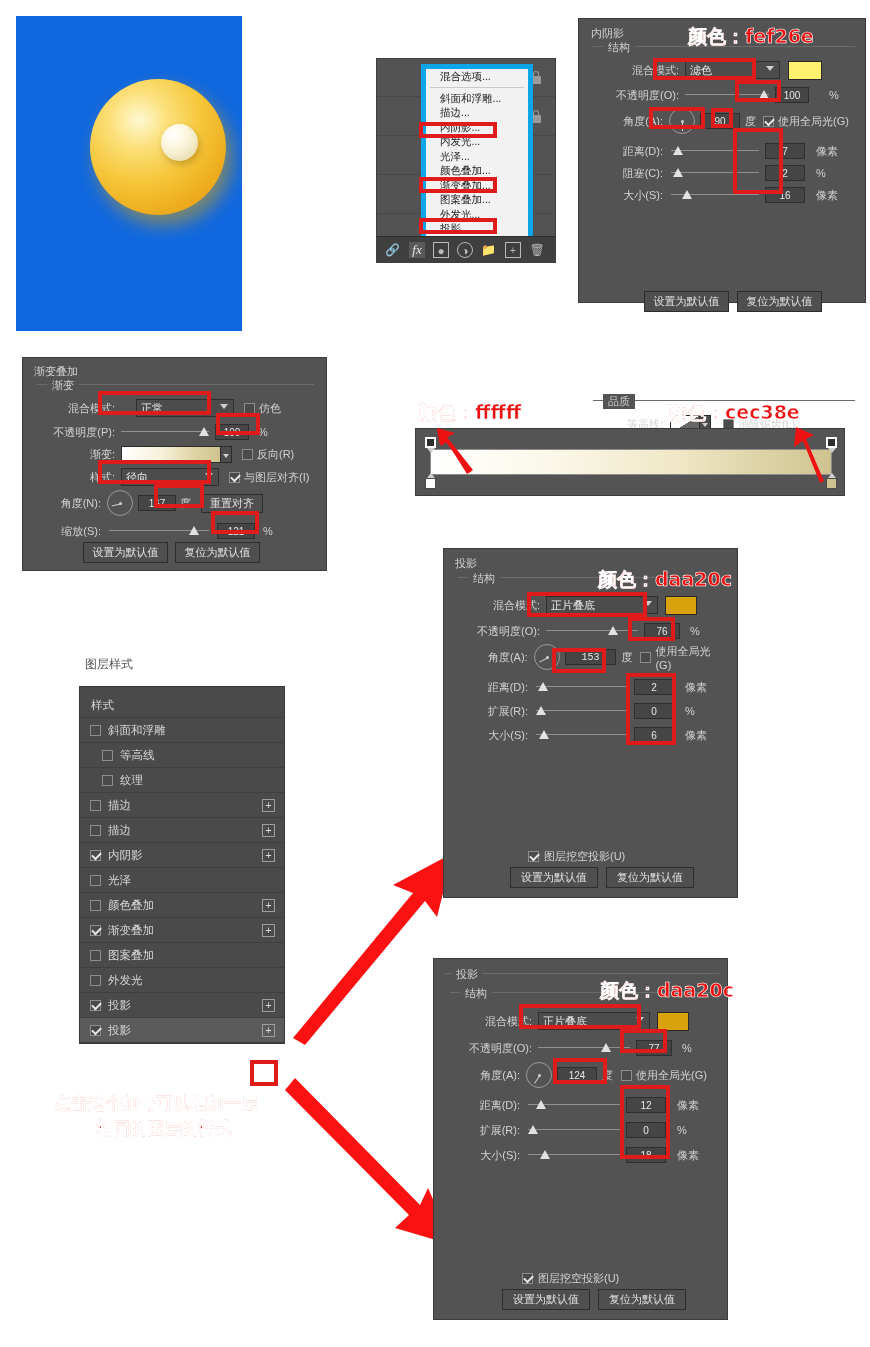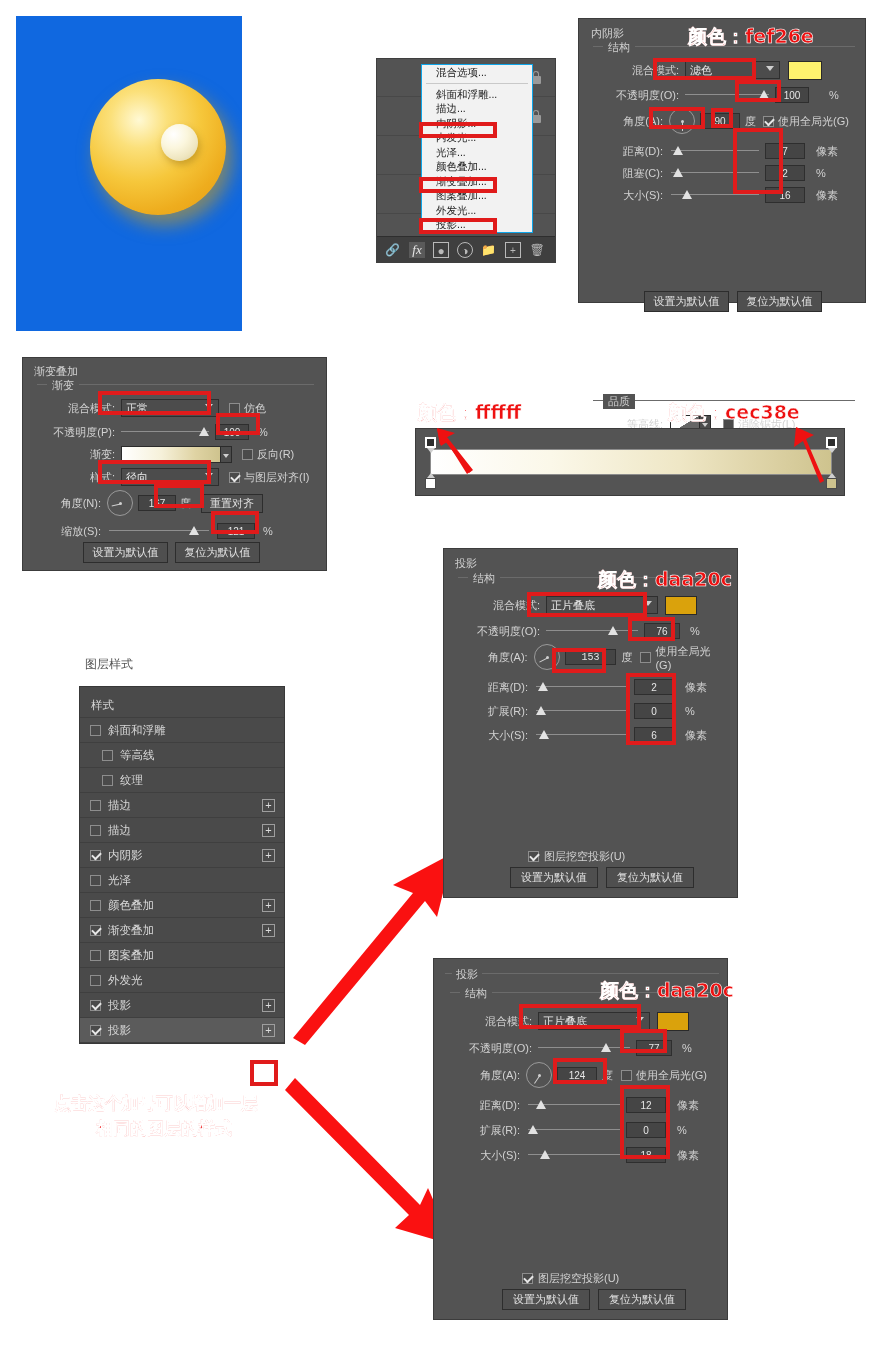--- a/index.html
+++ b/index.html
@@ -141,21 +141,21 @@
     position: absolute; bottom: 0; width: 11px; height: 8px;
     background: #9a9a9a; border-radius: 1px;
   }
   .lock .shack {
     position: absolute; top: 0; left: 2.5px; width: 6px; height: 6px;
     border: 1.5px solid #9a9a9a; border-bottom: none;
     border-radius: 3px 3px 0 0;
   }
   #ctxmenu {
     position: absolute; left: 44px; top: 5px; width: 112px;
-    background: #f2f2f2; border: 1px solid #0ea5e9;
+    background: #f2f2f2; border: 5px solid #0ea5e9;
     font-size: 10.5px; color: #1b1b1b;
   }
   #ctxmenu .mi { height: 14.5px; line-height: 14px; padding-left: 14px; }
   #ctxmenu .sep { height: 1px; background: #c9c9c9; margin: 3px 4px; }
   #mini-toolbar {
     position: absolute; left: 0; bottom: 0; width: 100%; height: 26px;
     background: #3f3f3f; border-top: 1px solid #2e2e2e;
   }
   .tb-ico {
     position: absolute; top: 5px; width: 16px; height: 16px; color: #b9b9b9;
@@ -365,21 +365,21 @@
 <div class="redbox" style="left:711px;top:108px;width:22px;height:20px;"></div>
 <div class="redbox" style="left:733px;top:128px;width:50px;height:66px;"></div>
 
 <div class="abs ps-panel" id="gradient-overlay-panel" style="left:22px;top:357px;width:305px;height:214px;">
   <div class="abs grp-title" style="left:11px;top:6px;">渐变叠加</div>
   <div class="abs grp-box" style="left:14px;top:26px;width:277px;height:152px;">
     <div class="sec-label">渐变</div>
 
     <div class="abs row" style="left:0;top:12px;width:100%;">
       <div class="lbl" style="width:78px;">混合模式:</div>
-      <div class="select" style="width:98px;margin-left:6px;">
+      <div class="select" style="width:98px;margin-left:21px;">
         <span>正常</span>
         <span class="chev"></span>
       </div>
       <div class="cb" style="margin-left:10px;"></div>
       <div class="unit" style="margin-left:4px;">仿色</div>
     </div>
 
     <div class="abs row" style="left:0;top:36px;width:100%;">
       <div class="lbl" style="width:78px;">不透明度(P):</div>
       <div class="slider" style="width:88px;margin-left:6px;">

